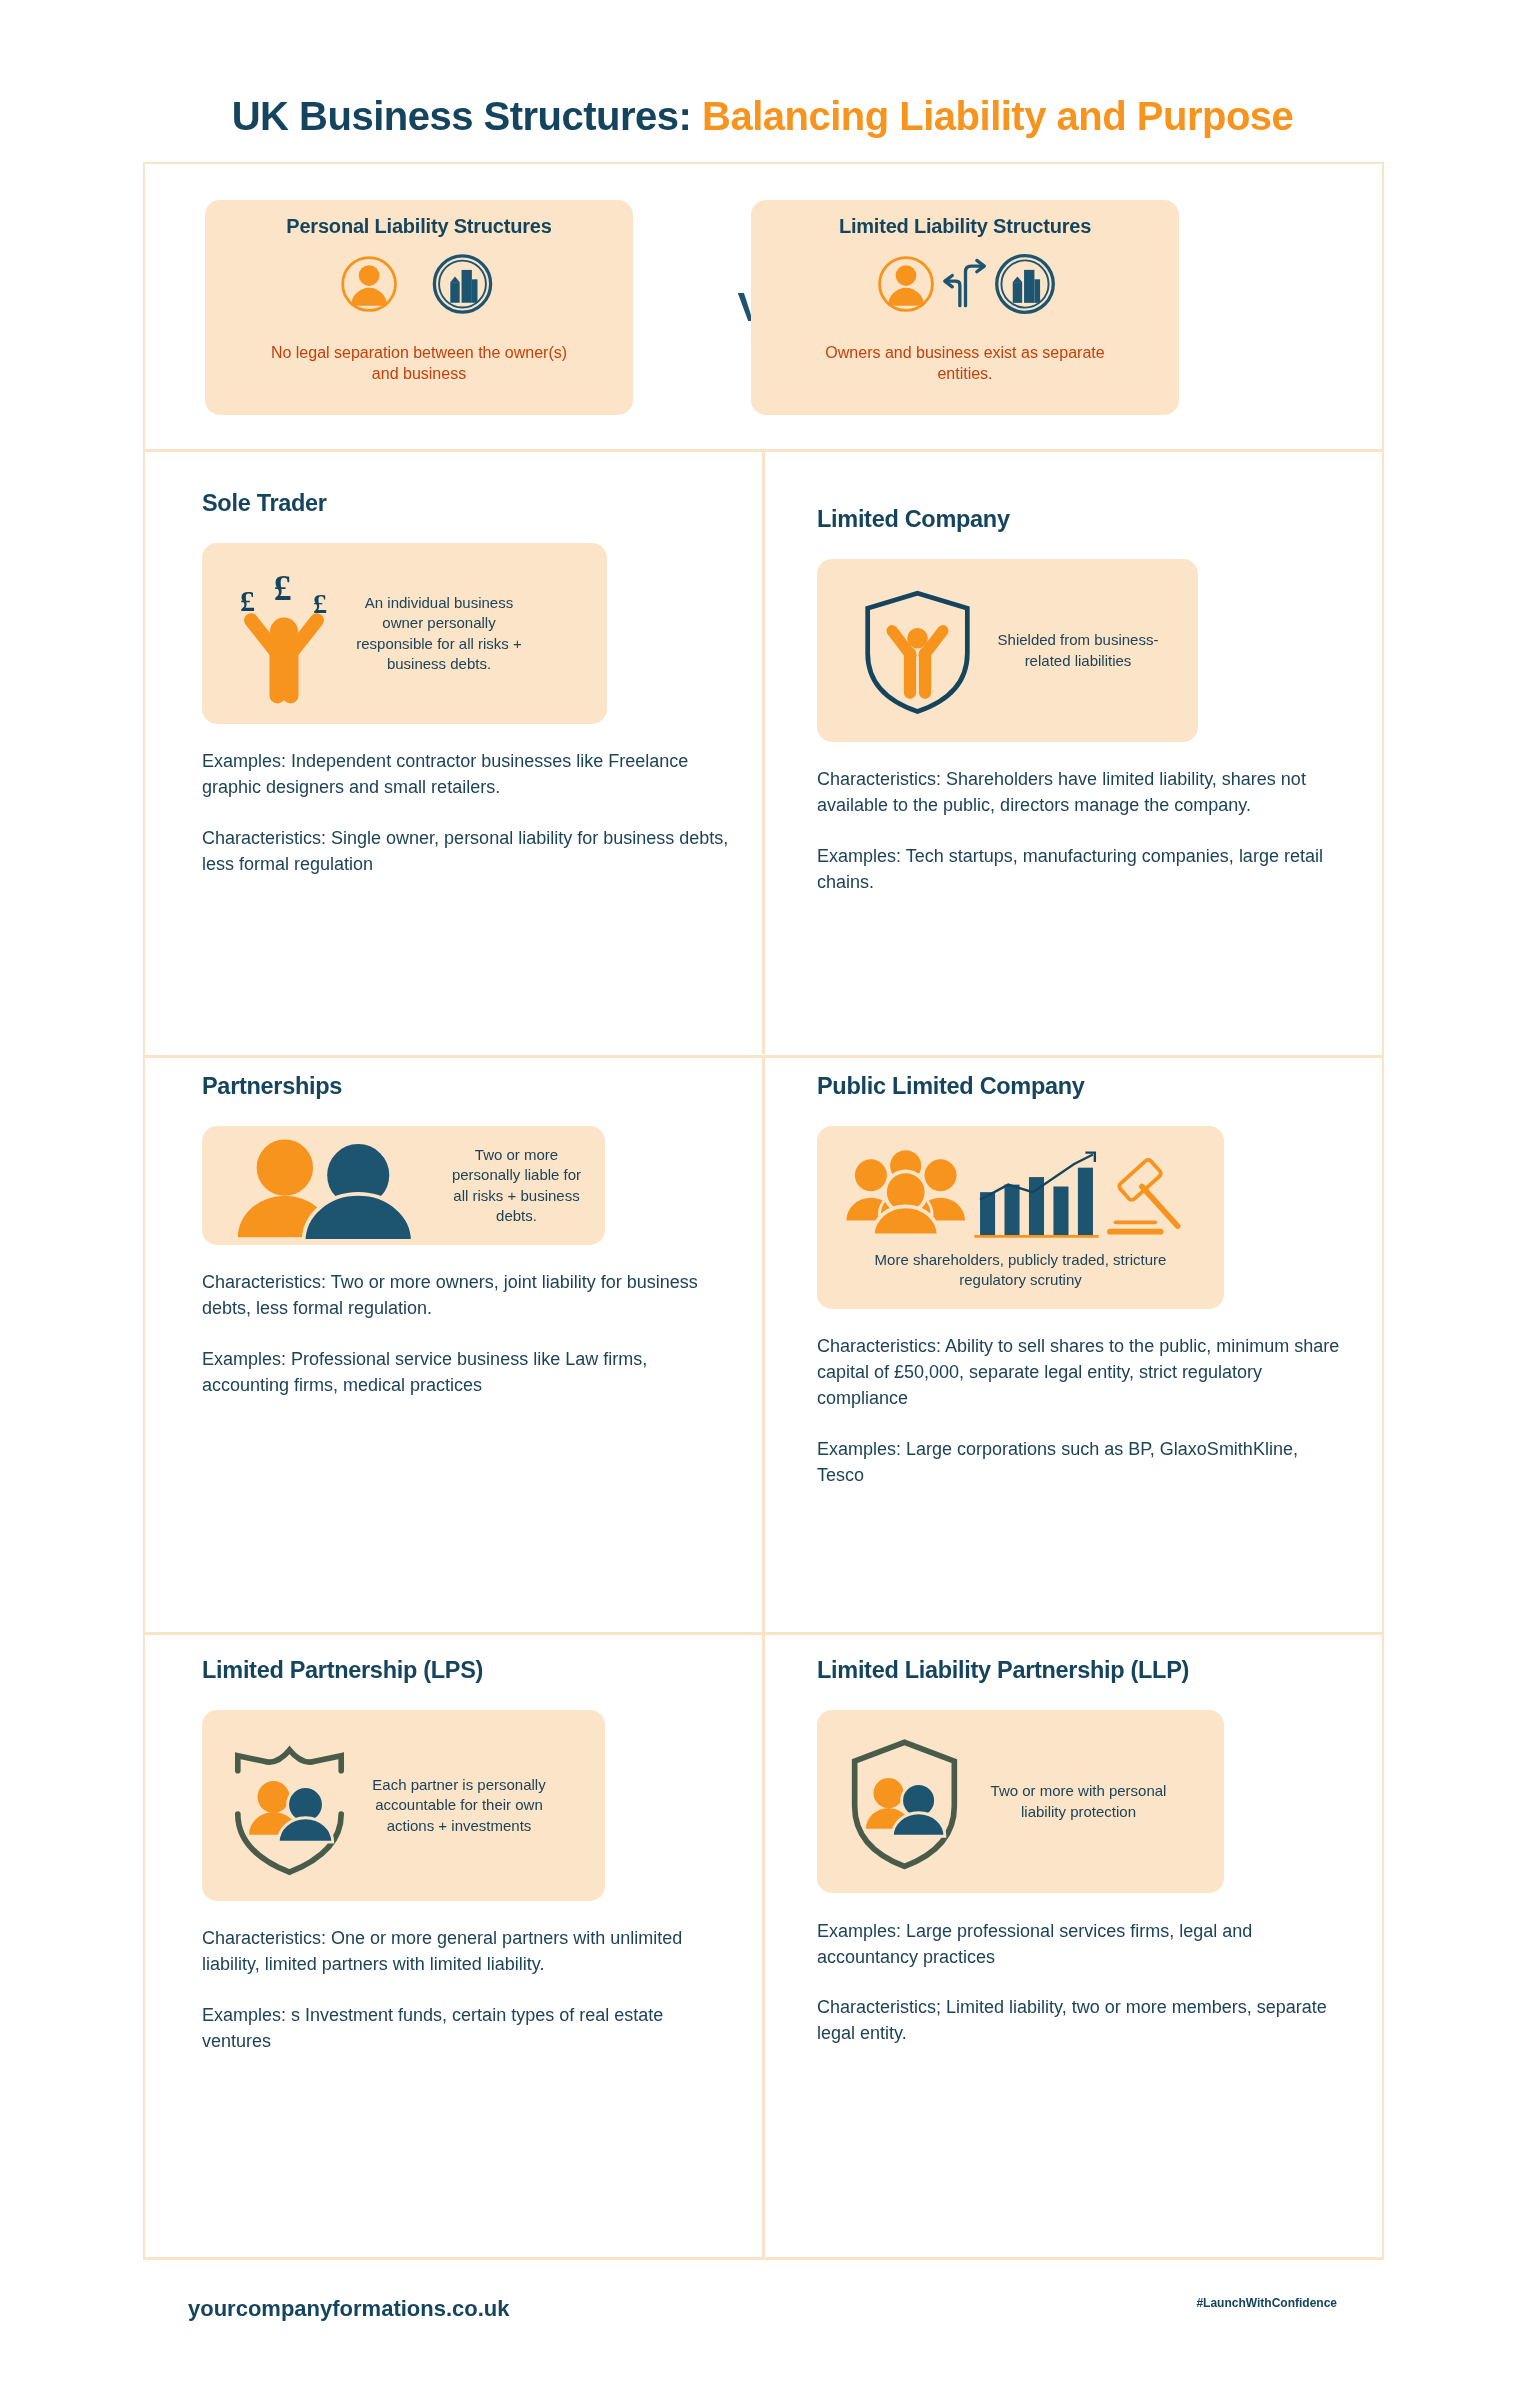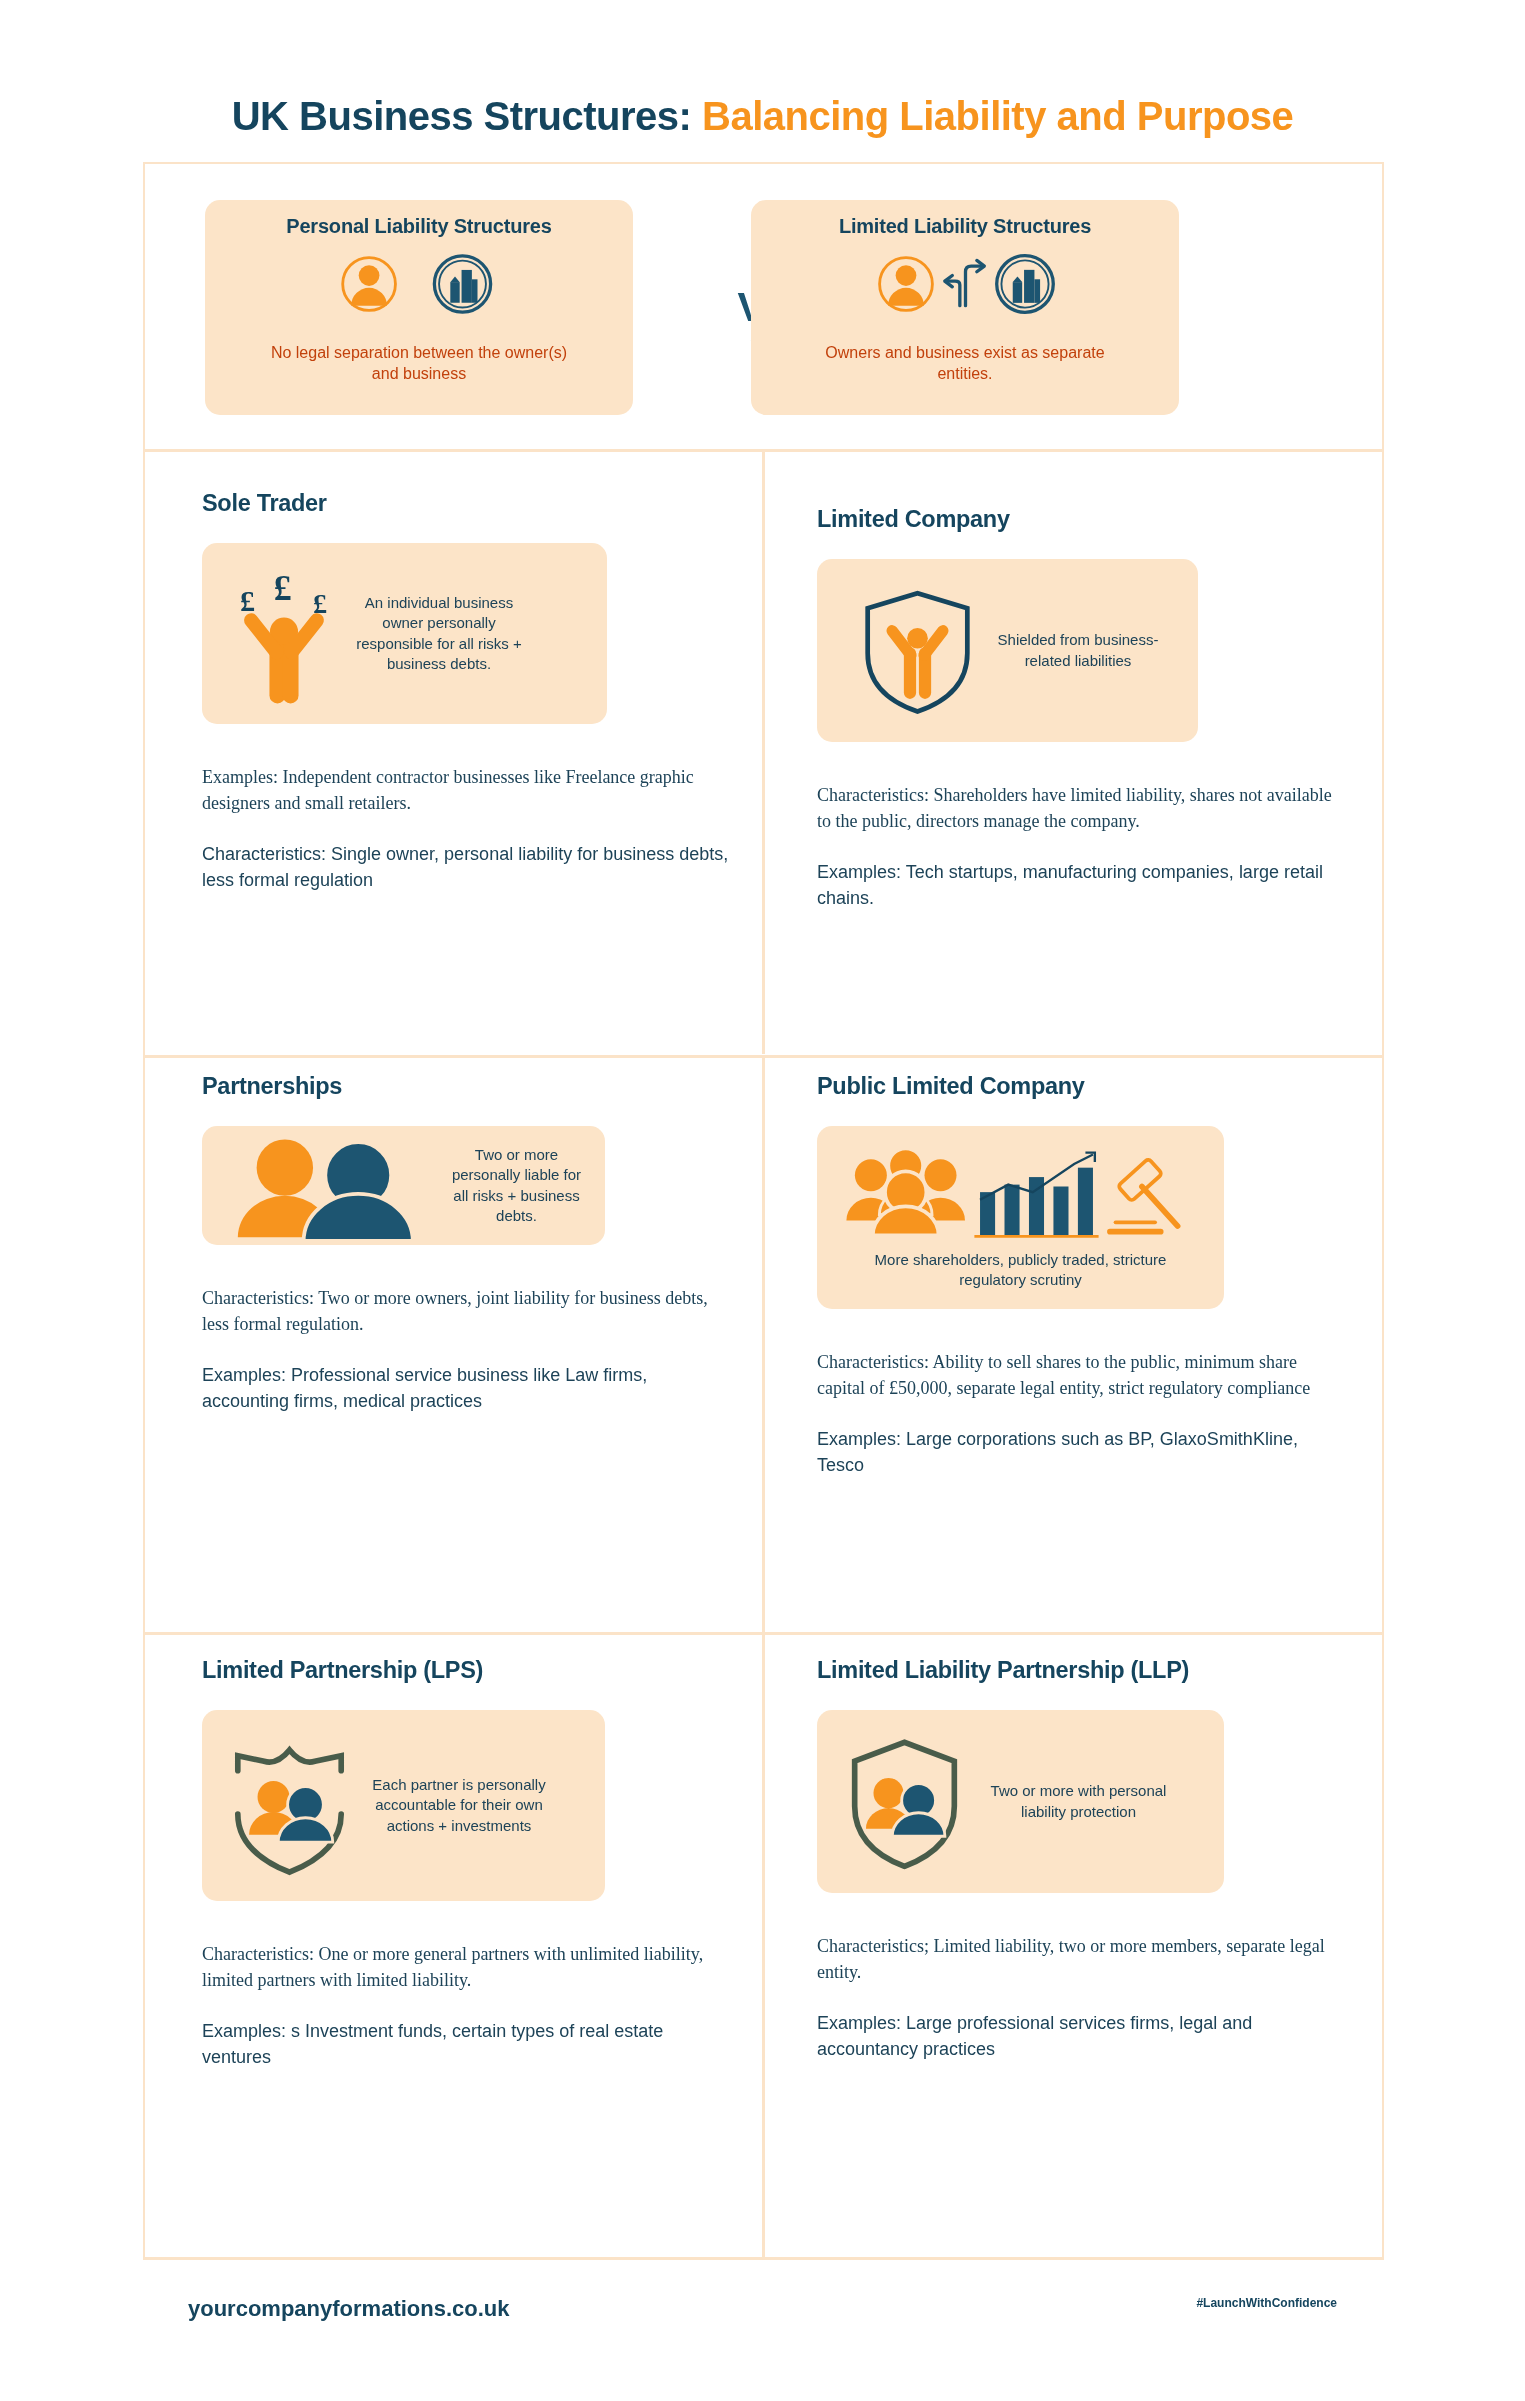--- a/index.html
+++ b/index.html
@@ -84,21 +84,21 @@
   }
   .badge.stacked { flex-direction: column; }
   .badge-text {
     font-size: 15px; line-height: 1.35; color: #1d4358; text-align: center;
   }
   .badge-icon { flex: 0 0 auto; display:flex; align-items:center; justify-content:center; }
   .para {
     font-size: 18px; line-height: 1.45; color: #1d4358;
     margin-top: 24.5px;
   }
-  .para.first { margin-top: 40px; font-family: Liberation Serif, serif; }
+  .para.first { margin-top: 24px; }
 
   
   .footer {
     position: absolute; bottom: 0; left: 0; width: 1525px; height: 141px;
   }
   .footer-left {
     position: absolute; left: 188px; top: 36px;
     font-size: 22px; font-weight: 700; color: #15455e;
   }
   .footer-right {
@@ -302,22 +302,22 @@
         <svg width="141" height="141" viewBox="0 0 150 150">
           <path d="M22 32 L75 12 L128 32 L128 80 Q128 124 75 144 Q22 124 22 80 Z" fill="none" stroke="#495c4a" stroke-width="6"></path>
           <circle cx="58" cy="66" r="16" fill="#f7941e"></circle>
           <path d="M34 104 a24 22 0 0 1 48 0 z" fill="#f7941e"></path>
           <circle cx="90" cy="74" r="18" fill="#1d5571" stroke="#fce4c8" stroke-width="3"></circle>
           <path d="M62 112 a28 25 0 0 1 56 0 z" fill="#1d5571" stroke="#fce4c8" stroke-width="3"></path>
         </svg>
       </div>
       <div class="badge-text" style="width:207px;">Two or more with personal liability protection</div>
     </div>
+    <div class="para">Examples: Large professional services firms, legal and accountancy practices</div>
     <div class="para first">Characteristics; Limited liability, two or more members, separate legal entity.</div>
-    <div class="para">Examples: Large professional services firms, legal and accountancy practices</div>
   </div>
 
   <div class="footer">
     <div class="footer-left">yourcompanyformations.co.uk</div>
     <div class="footer-right">#LaunchWithConfidence</div>
   </div>
 
 </div>
 
 

